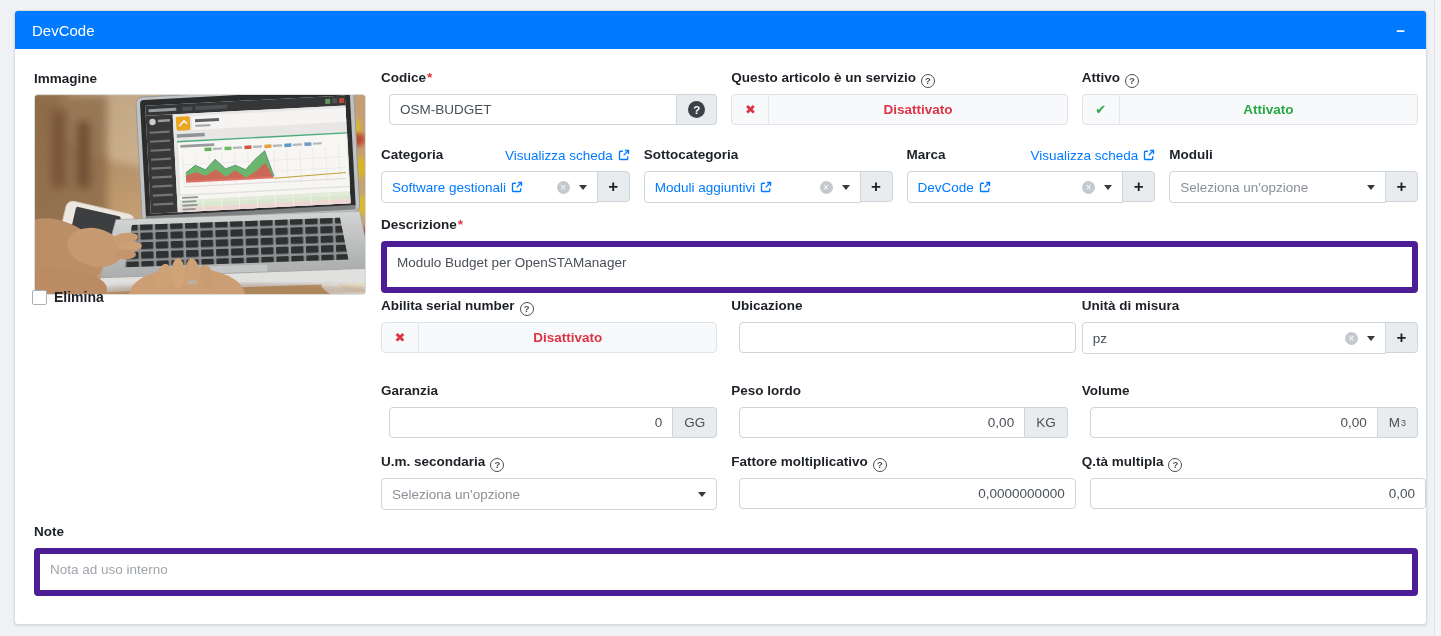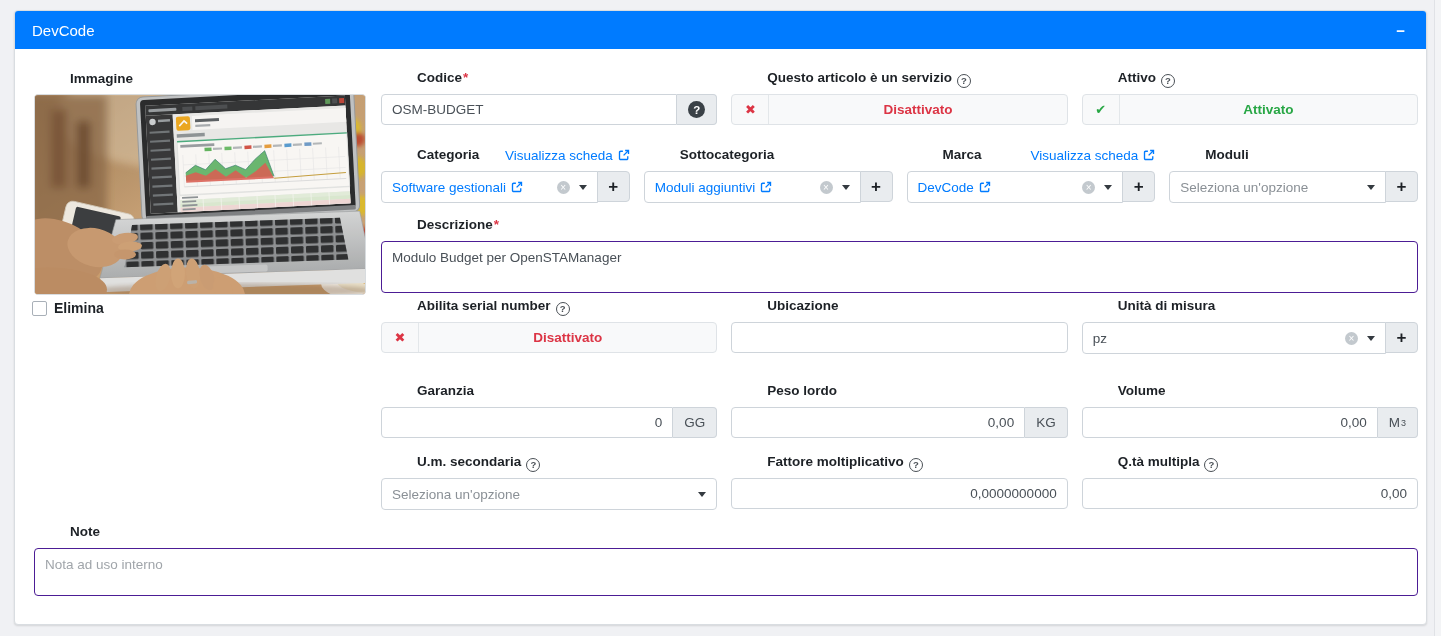--- a/index.html
+++ b/index.html
@@ -11,34 +11,34 @@
   .card { position:absolute; left:14px; top:10px; width:1413px; height:615px;
           background:#fff; border-radius:4px; box-shadow:0 1px 2px rgba(0,0,0,.12);
           border:1px solid #d9dde1; }
   .card-header { height:38px; background:#007bff; border-radius:3px 3px 0 0;
                  display:flex; align-items:center; justify-content:space-between;
                  padding:0 21px 0 17px; }
   .card-title { color:#fff; font-size:15px; }
   .collapse-btn { color:#fff; font-weight:800; font-size:15px; line-height:1; cursor:pointer; background:none; border:none; }
   .card-body { position:relative; height:575px; }
 
-  .lbl { font-size:13.5px; font-weight:700; color:#1d2126; line-height:18px; white-space:nowrap;margin-left:36px; }
+  .lbl { font-size:13.5px; font-weight:700; color:#1d2126; line-height:18px; white-space:nowrap; }
   .lbl-row { display:flex; justify-content:space-between; align-items:center; height:18px; margin-bottom:7px; }
   .req { color:#dc3545; font-weight:700; margin-left:1px; }
   .help { display:inline-flex; width:14px; height:14px; border:1.4px solid #4a5056; border-radius:50%;
           align-items:center; justify-content:center; font-size:9.5px; font-weight:700; color:#4a5056;
           margin-left:5px; vertical-align:-2px; }
   .link { color:#007bff; font-size:13.5px; font-weight:400; text-decoration:none; display:inline-flex; align-items:center; gap:5px; cursor:pointer; }
 
   .abs { position:absolute; }
   .flexrow { display:flex; gap:14px; width:1037px; left:366px; }
   .flexrow > .field { flex:1; min-width:0; }
 
   .input { width:100%; height:31px; border:1px solid #ced4da; border-radius:4px; background:#fff;
-           padding:0 10px; font-size:13.5px; color:#495057; font-family:inherit; outline:none; }
+           padding:0 10px; font-size:13.5px; color:#495057; font-family:inherit; outline:none;margin-left:8px; }
   .input.num { text-align:right; }
   .igroup { display:flex; }
   .igroup .input { border-radius:4px 0 0 4px; flex:1; min-width:0; }
   .addon { height:31px; display:flex; align-items:center; padding:0 11px; border:1px solid #ced4da; border-left:0;
            border-radius:0 4px 4px 0; background:#e9ecef; color:#495057; font-size:13.5px; white-space:nowrap; }
   .addon sup { font-size:9px; margin-left:1px; }
   .qmark { width:17px; height:17px; border-radius:50%; background:#3a4147; color:#fff; font-size:11.5px;
            font-weight:700; display:flex; align-items:center; justify-content:center; }
 
   .sel { position:relative; height:32px; border:1px solid #ced4da; border-radius:4px; background:#fff;
@@ -55,21 +55,21 @@
            border-top:5.5px solid #343a40; flex:none; }
   .plusbtn { width:33px; height:31px; background:#e9ecef; border:1px solid #ced4da; border-radius:0 4px 4px 0;
              margin-left:-1px; font-weight:700; font-size:17px; color:#1d2126; display:flex; align-items:center;
              justify-content:center; cursor:pointer; flex:none; line-height:1; font-family:inherit; }
 
   .toggle { display:flex; height:31px; border:1px solid #dfe3e7; border-radius:4px; background:#f8f9fa; overflow:hidden; cursor:pointer; }
   .tg-ic { width:37px; display:flex; align-items:center; justify-content:center; border-right:1px solid #e3e7ea; font-size:13px; }
   .tg-tx { flex:1; text-align:center; line-height:29px; font-weight:700; font-size:13.5px; }
   .red { color:#dc3545; } .green { color:#28a745; }
 
-  textarea.ta { resize:none; display:block; width:100%; border:1px solid #4c1d95; border-radius:4px;
+  textarea.ta { resize:none; display:block; width:100%; border:6px solid #4c1d95; border-radius:4px;
                 padding:8px 10px; font-size:13.5px; color:#495057; font-family:inherit; outline:none; }
   textarea.ta::placeholder { color:#a0a5aa; }
 
   .imgframe { width:332px; height:201px; border:1px solid #d8dcdf; border-radius:4px; overflow:hidden; background:#c49c72; }
   .chk-row { display:flex; align-items:center; gap:7px; }
   .chk { width:15px; height:15px; border:1px solid #a9b0b8; border-radius:2px; background:#fff; appearance:none; margin:0; }
   .chk-lbl { font-size:14px; font-weight:700; color:#1d2126; }
 
   .extlink { flex:none; }
 </style>
@@ -272,21 +272,21 @@
             <ellipse cx="128" cy="182" rx="7" ry="14" fill="#d2a47a" transform="rotate(14 128 182)"></ellipse>
             <ellipse cx="143" cy="178" rx="7" ry="15" fill="#d6a87d"></ellipse>
             <ellipse cx="158" cy="178" rx="7" ry="15" fill="#d2a47a" transform="rotate(-6 158 178)"></ellipse>
             <ellipse cx="172" cy="182" rx="7" ry="13" fill="#cfa078" transform="rotate(-16 172 182)"></ellipse>
             <ellipse cx="188" cy="193" rx="9" ry="12" fill="#d2a277" transform="rotate(-30 188 193)"></ellipse>
             <rect x="152" y="185" width="10" height="3.4" rx="1.5" fill="#bdb7b0" transform="rotate(-6 157 186)"></rect>
           </g>
           <rect width="332" height="200" fill="#8a5f36" opacity="0.06"></rect>
         </svg>
       </div>
-      <div class="abs chk-row" style="left:17px; top:251px;">
+      <div class="abs chk-row" style="left:17px; top:240px;">
         <input type="checkbox" class="chk" style="">
         <span class="chk-lbl">Elimina</span>
       </div>
 
       <div class="abs flexrow" style="top:20px;">
         <div class="field">
           <div class="lbl-row">
               <span class="lbl"><span>Codice</span><span class="req">*</span></span>
             </div>
           <div class="igroup">

